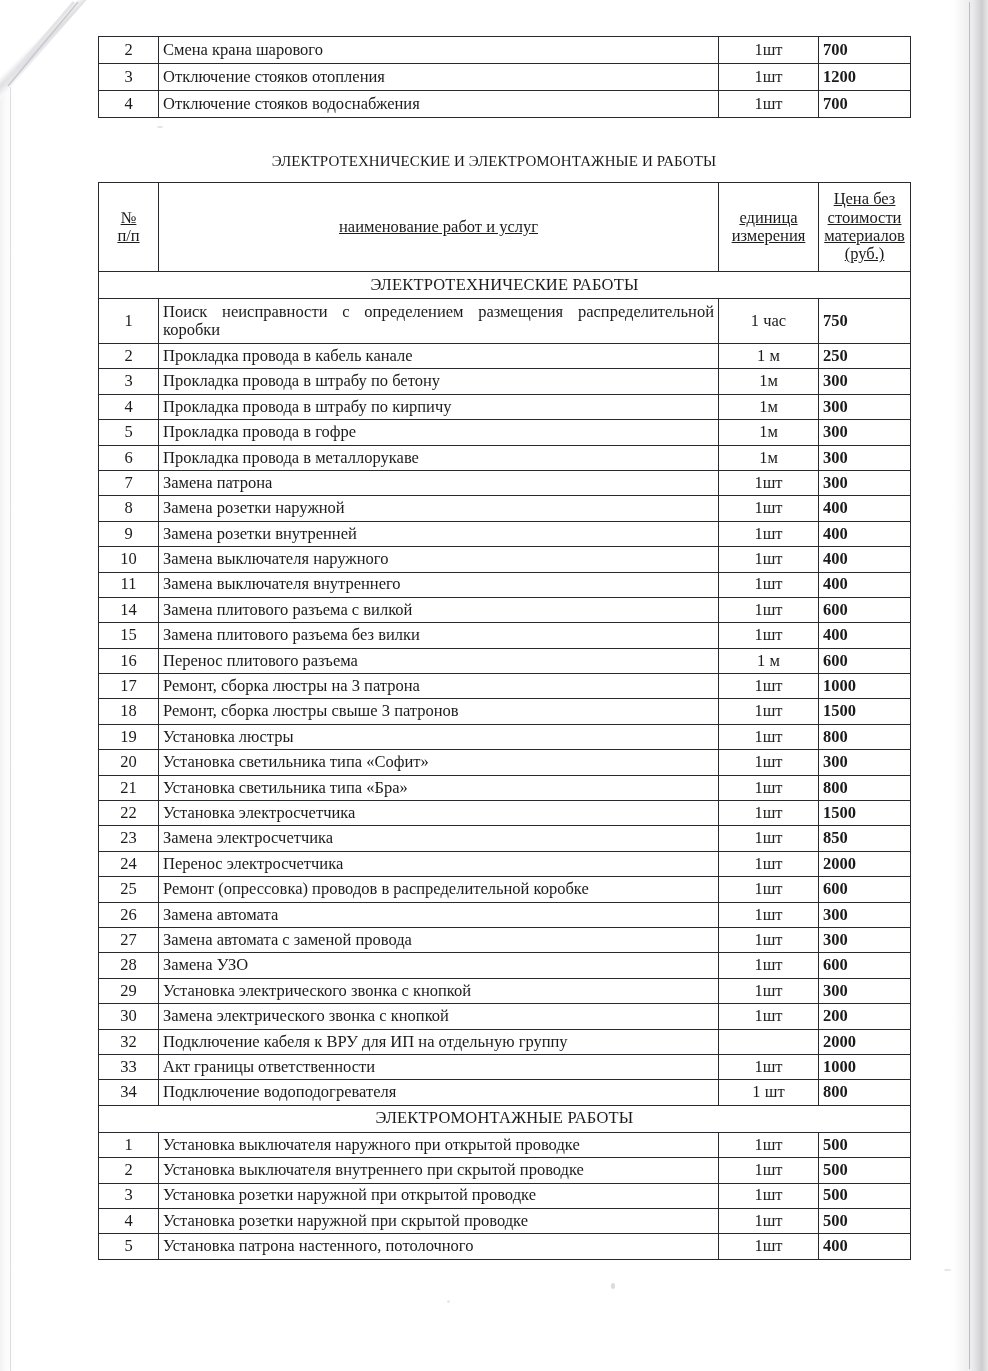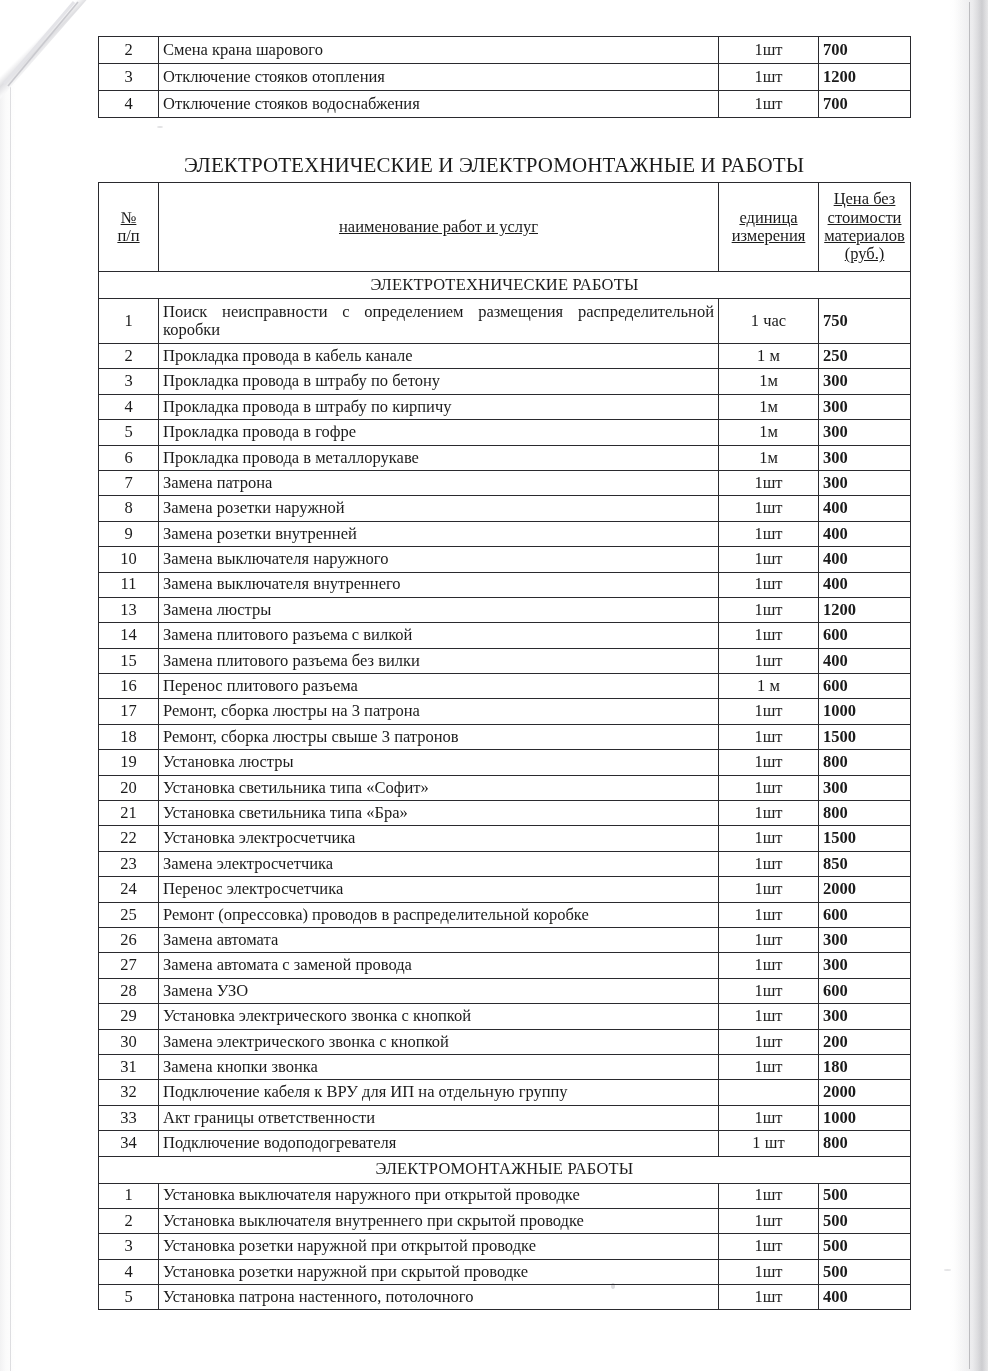--- a/index.html
+++ b/index.html
@@ -77,21 +77,21 @@
   }
 
   
   #table-top{left:98px;top:36px;}
   #table-top td{height:26px;}
 
   
   #doc-title{
     position:absolute;left:0;top:153px;width:988px;
     text-align:center;
-    font-size:21px;
+    font-size:15px;
     letter-spacing:.1px;
     white-space:nowrap;
   }
 
   
   #table-main{left:98px;top:182px;}
   #table-main td{height:24.4px;}
   #table-main tr.hdr-row td{height:88px;text-decoration:underline;}
   #table-main tr.tall td{height:44px;}
   #table-main tr.section-row td{height:26px;margin-left:12px;}
@@ -235,26 +235,20 @@
           <td class="unit">1шт</td>
           <td class="price">400</td>
         </tr>
         <tr>
           <td class="num">11</td>
           <td class="name">Замена выключателя внутреннего</td>
           <td class="unit">1шт</td>
           <td class="price">400</td>
         </tr>
         <tr>
-          <td class="num">13</td>
-          <td class="name">Замена люстры</td>
-          <td class="unit">1шт</td>
-          <td class="price">1200</td>
-        </tr>
-        <tr>
           <td class="num">14</td>
           <td class="name">Замена плитового разъема с вилкой</td>
           <td class="unit">1шт</td>
           <td class="price">600</td>
         </tr>
         <tr>
           <td class="num">15</td>
           <td class="name">Замена плитового разъема без вилки</td>
           <td class="unit">1шт</td>
           <td class="price">400</td>
@@ -343,26 +337,20 @@
           <td class="unit">1шт</td>
           <td class="price">300</td>
         </tr>
         <tr>
           <td class="num">30</td>
           <td class="name">Замена электрического звонка с кнопкой</td>
           <td class="unit">1шт</td>
           <td class="price">200</td>
         </tr>
         <tr>
-          <td class="num">31</td>
-          <td class="name">Замена кнопки звонка</td>
-          <td class="unit">1шт</td>
-          <td class="price">180</td>
-        </tr>
-        <tr>
           <td class="num">32</td>
           <td class="name">Подключение кабеля к ВРУ для ИП на отдельную группу</td>
           <td class="unit"></td>
           <td class="price">2000</td>
         </tr>
         <tr>
           <td class="num">33</td>
           <td class="name">Акт границы ответственности</td>
           <td class="unit">1шт</td>
           <td class="price">1000</td>

